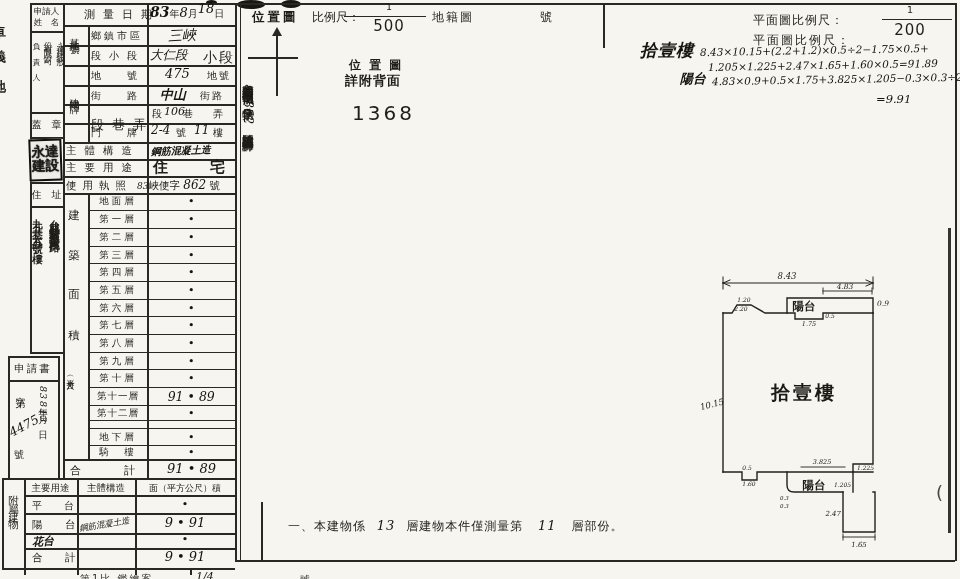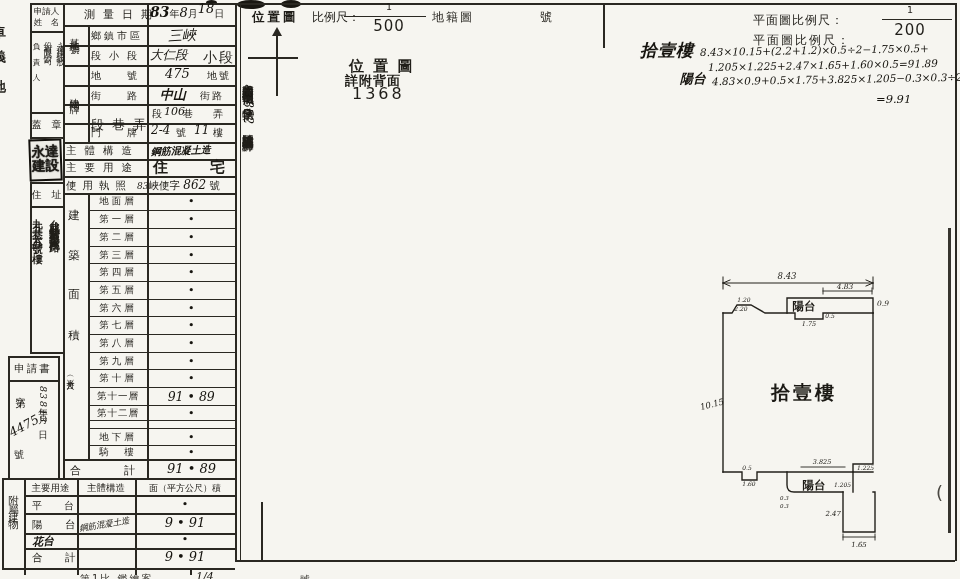--- a/index.html
+++ b/index.html
@@ -265,23 +265,23 @@
   <div class="a" style="left:366px;top:18px;width:46px">
     <span class="frac-den">500</span>
   </div>
   <div class="a" style="left:432px;top:9px;font-size:12px;letter-spacing:2px;white-space:nowrap">地籍圖</div>
   <div class="a" style="left:540px;top:9px;font-size:12px">號</div>
 
   <div class="vl" style="left:276px;top:34px;height:62px;width:1.8px"></div>
   <div class="a" style="left:271.5px;top:27px;width:0;height:0;border-left:5.5px solid transparent;border-right:5.5px solid transparent;border-bottom:9px solid #2a2822"></div>
   <div class="hl" style="left:248px;top:57px;width:50px;height:1.8px"></div>
 
-  <div class="a" style="left:349px;top:57px;font-size:15px;font-weight:bold;letter-spacing:2px;white-space:nowrap">位 置 圖</div>
+  <div class="a" style="left:349px;top:57px;font-size:12px;font-weight:bold;letter-spacing:2px;white-space:nowrap">位 置 圖</div>
   <div class="a" style="left:345px;top:72px;font-size:13px;font-weight:bold;letter-spacing:1px;white-space:nowrap">詳附背面</div>
-  <div class="a" style="left:352px;top:84px;font-size:16px;letter-spacing:3px">1368</div>
+  <div class="a" style="left:352px;top:101px;font-size:20px;letter-spacing:3px">1368</div>
 
   <div class="a" style="left:753px;top:12px;font-size:12px;letter-spacing:1px;white-space:nowrap">平面圖比例尺：</div>
   <div class="a c" style="left:895px;top:4px;width:30px;font-size:9.5px">1</div>
   <div class="hl" style="left:882px;top:19px;width:70px;height:1.3px"></div>
   <div class="a c" style="left:888px;top:21px;width:44px;font-size:15px;letter-spacing:1px">200</div>
   <div class="a" style="left:753px;top:32px;font-size:12px;letter-spacing:2px;white-space:nowrap">平面圖比例尺：</div>
 
   <div class="a hw" style="left:640px;top:39px;font-size:17px;font-weight:bold;letter-spacing:1px">拾壹樓</div>
   <div class="a hw" style="left:700px;top:44px;font-size:10.5px;transform:rotate(-1deg);white-space:nowrap">8.43×10.15+(2.2+1.2)×0.5÷2−1.75×0.5+</div>
   <div class="a hw" style="left:708px;top:59px;font-size:10.5px;transform:rotate(-1deg);white-space:nowrap">1.205×1.225+2.47×1.65+1.60×0.5=91.89</div>
@@ -321,14 +321,21 @@
     <text x="139" y="206" text-anchor="middle" font-size="6.5">3.825</text>
     <text x="174" y="212" font-size="6">1.225</text>
     <text class="pl" x="131" y="231" text-anchor="middle" font-size="11.5">陽台</text>
     <text x="151" y="229" font-size="6">1.205</text>
     <text x="158" y="258" text-anchor="end" font-size="7">2.47</text>
     <text x="176" y="289" text-anchor="middle" font-size="7">1.65</text>
     <text x="97" y="242" font-size="5.5" fill="#3a382f">0.3</text>
     <text x="97" y="250" font-size="5.5" fill="#3a382f">0.3</text>
   </svg>
 
+  <div class="a note" style="left:288px;top:518px">
+    <span>一、本建物係</span>
+    <span class="hw" style="font-size:13px;padding:0 6px">13</span>
+    <span>層建物本件僅測量第</span>
+    <span class="hw" style="font-size:13px;padding:0 10px">11</span>
+    <span>層部份。</span>
+  </div>
 
 </div>
 
 </body></html>

